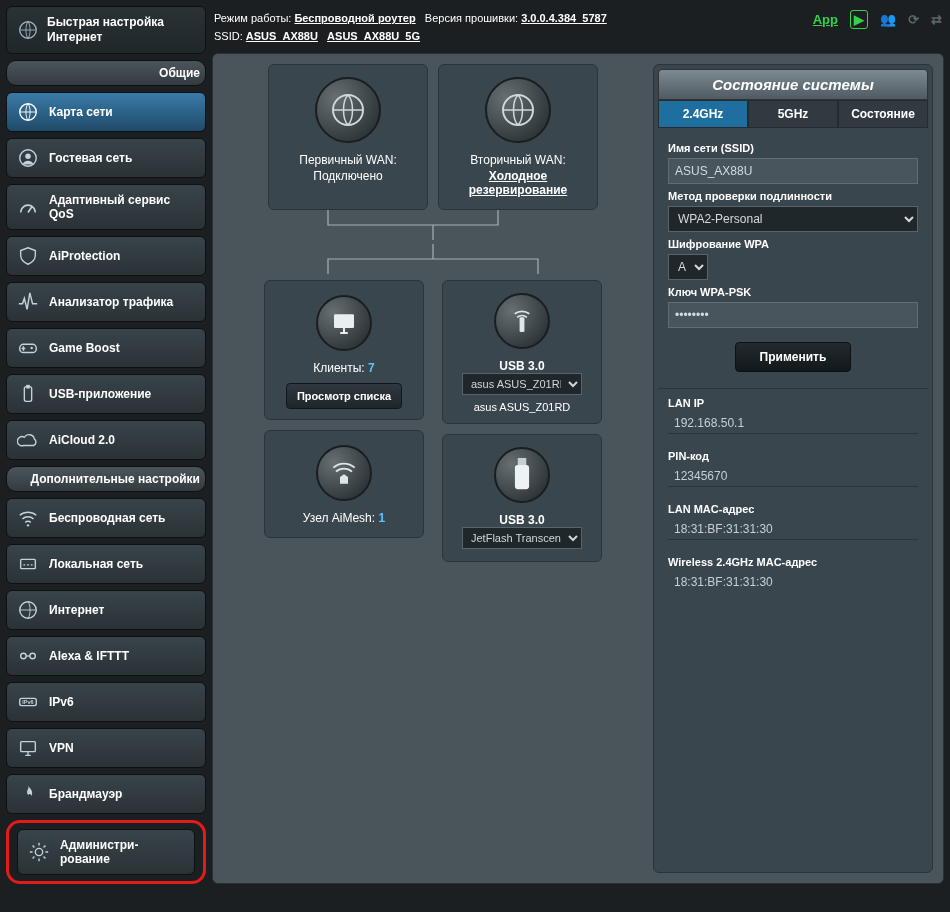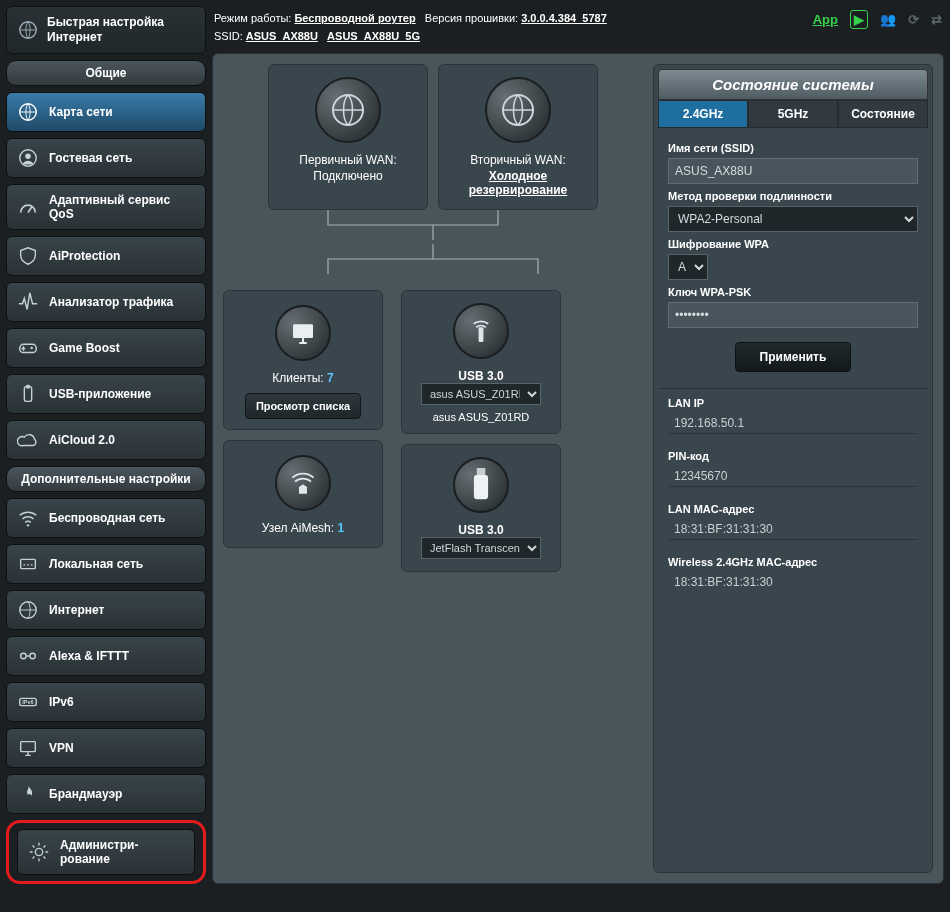--- a/index.html
+++ b/index.html
@@ -1,21 +1,21 @@
 <!DOCTYPE html>
 <html><head>
 <meta charset="utf-8">
 <style>
   * { box-sizing: border-box; margin: 0; padding: 0; }
   body { background:#1b1f21; font-family: Arial, sans-serif; color:#fff; width:950px; height:912px; overflow:hidden; }
   .container { display:flex; padding:6px; gap:6px; }
   
   .sidebar { width:200px; display:flex; flex-direction:column; gap:6px; }
   .qis-btn { background:linear-gradient(#2a3236,#20272a); border:1px solid #0e1112; border-radius:6px; padding:8px 10px; display:flex; align-items:center; gap:8px; cursor:pointer; font-size:12px; font-weight:bold; line-height:1.25;}
-  .section-header { background:linear-gradient(#4a555b,#333b40); border:1px solid #0e1112; border-radius:10px; padding:5px; text-align:center; font-size:12px; font-weight:bold;}
+  .section-header { background:linear-gradient(#4a555b,#333b40); border:1px solid #0e1112; border-radius:10px; padding:5px; text-align:right; font-size:12px; font-weight:bold;}
   .nav-item { background:linear-gradient(#38444a,#2a3236); border:1px solid #0e1112; border-radius:6px; padding:8px 10px; display:flex; align-items:center; gap:10px; cursor:pointer; font-size:12px; font-weight:bold; min-height:38px;}
   .nav-item.active { background:linear-gradient(#3a7ba8,#1f4a68); }
   .nav-item.highlight { border:3px solid #e21b1b; border-radius:14px; background:#1b1f21; padding:6px 8px;}
   .nav-item.highlight .inner { background:linear-gradient(#38444a,#2a3236); border:1px solid #0e1112; border-radius:6px; padding:8px 10px; display:flex; align-items:center; gap:10px; width:100%; min-height:40px;}
   .nicon { width:22px; height:22px; flex:0 0 22px; display:flex; align-items:center; justify-content:center; }
   .nicon svg { width:22px; height:22px; }
   
   .main { flex:1; display:flex; flex-direction:column; gap:4px; }
   .topbar { font-size:11px; padding:4px 2px; display:flex; justify-content:space-between; align-items:flex-start;}
   .topbar .info { line-height:1.6; }
@@ -30,21 +30,21 @@
   .card { background:#3a464d; border:1px solid #2c3438; border-radius:6px; text-align:center; color:#fff; font-size:12px; }
   .card.small { width:160px; padding:12px 8px 12px; }
   .globe { width:66px; height:66px; border-radius:50%; background:radial-gradient(circle at 30% 30%, #666f73, #1e2528); border:2px solid #1a1e20; margin:0 auto 10px; display:flex; align-items:center; justify-content:center;}
   .card .title { font-size:12px; margin-top:2px;}
   .card .sub { font-size:12px; margin-top:2px;}
   .card .sub.link { text-decoration:underline; font-weight:bold;}
   .router-card { width:330px; margin:12px auto 0; padding:16px 12px; display:flex; align-items:center; gap:16px;}
   .router-icon { width:90px; height:90px; border-radius:50%; background:radial-gradient(circle at 30% 30%, #2e8fcf, #0b3d63); border:3px solid #6fbdf0; display:flex; align-items:center; justify-content:center;}
   .router-card .rtxt { text-align:left; font-size:13px;}
   .router-card .rtxt b{ font-size:17px; }
-  .bottom-row { display:flex; gap:18px; margin-top:12px;}
+  .bottom-row { display:flex; gap:18px; justify-content:center; margin-top:2px;}
   .stack { display:flex; flex-direction:column; gap:10px; }
   .sel { background:#1f272b; border:1px solid #59646a; color:#cfd6da; font-size:11px; padding:3px 4px; width:120px; }
   .btn-mini { background:linear-gradient(#2f383d,#1e262a); border:1px solid #10161a; border-radius:4px; color:#fff; font-size:11px; font-weight:bold; padding:6px 10px; cursor:pointer; }
   .numblue{ color:#59c4ff; font-weight:bold;}
   .conn-lines { stroke:#a6b0b6; stroke-width:1.2; fill:none;}
   
   .sys-panel { width:280px; background:#3a464d; border:1px solid #2c3438; border-radius:6px; padding:4px;}
   .sys-header { background:linear-gradient(#7d8a92,#4f5b62); border-radius:4px 4px 0 0; text-align:center; font-style:italic; font-weight:bold; font-size:15px; padding:6px 0; border:1px solid #333;}
   .tabs { display:flex; }
   .tab { flex:1; text-align:center; padding:6px 0; font-size:12px; font-weight:bold; cursor:pointer; background:#303a40; border:1px solid #242c30;}

